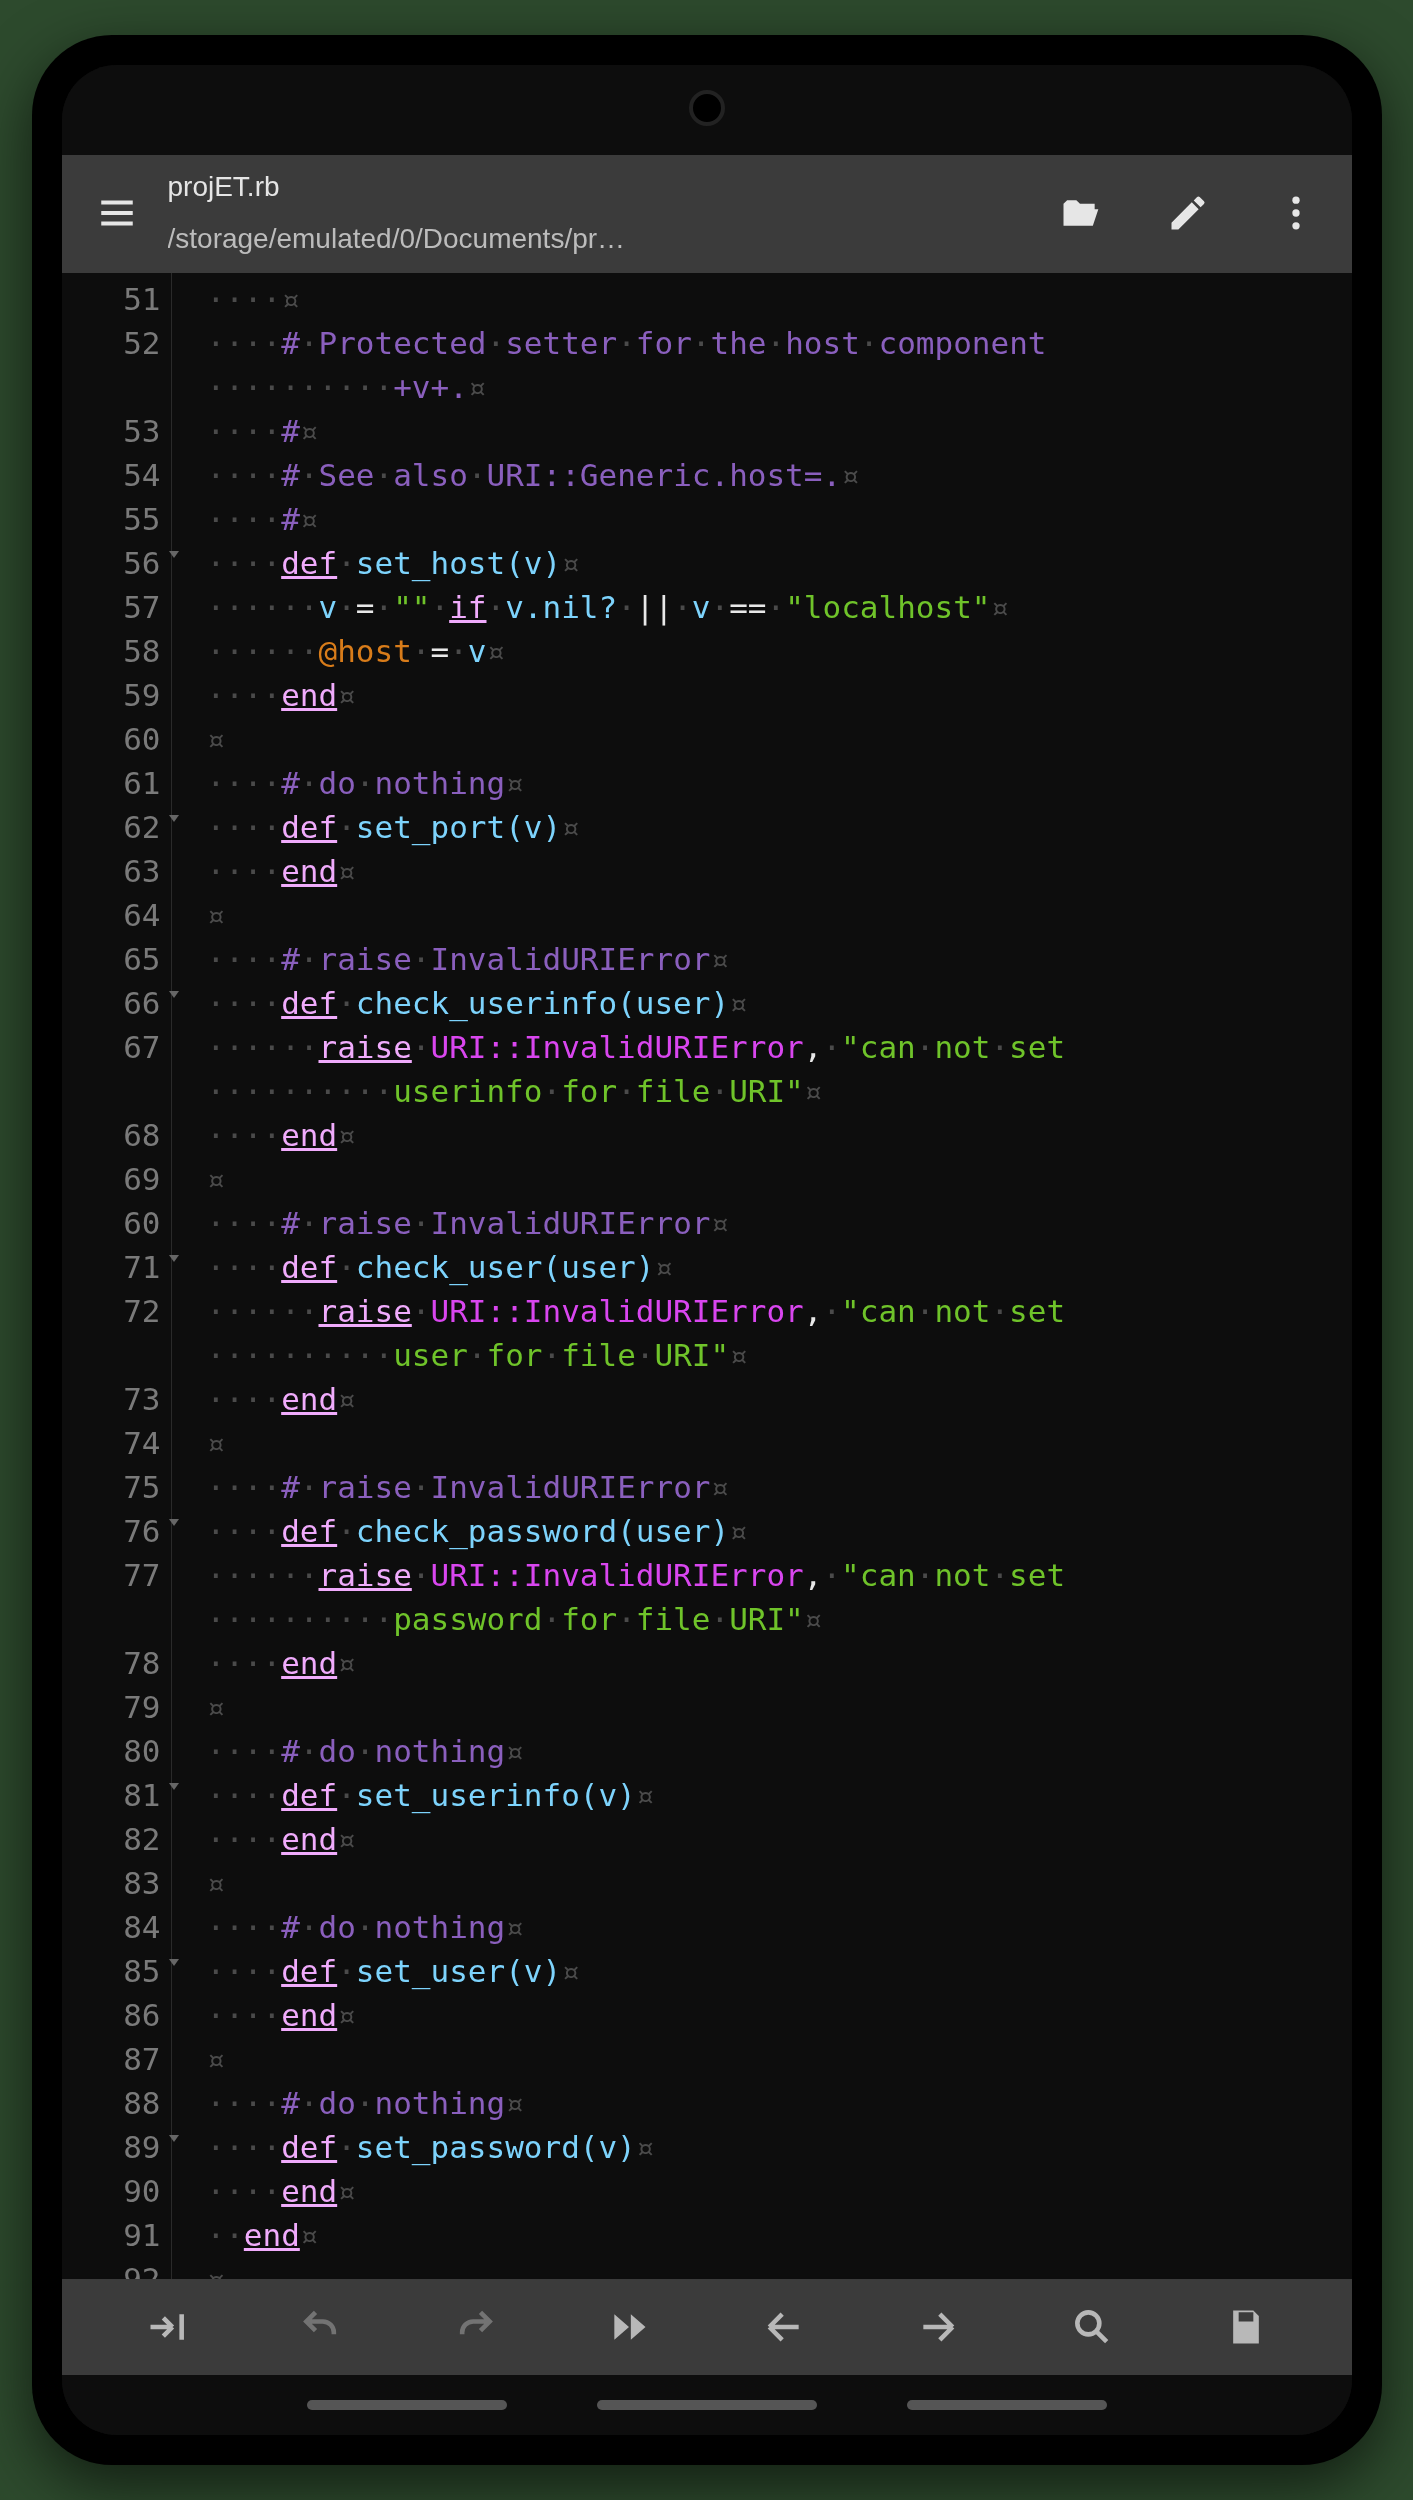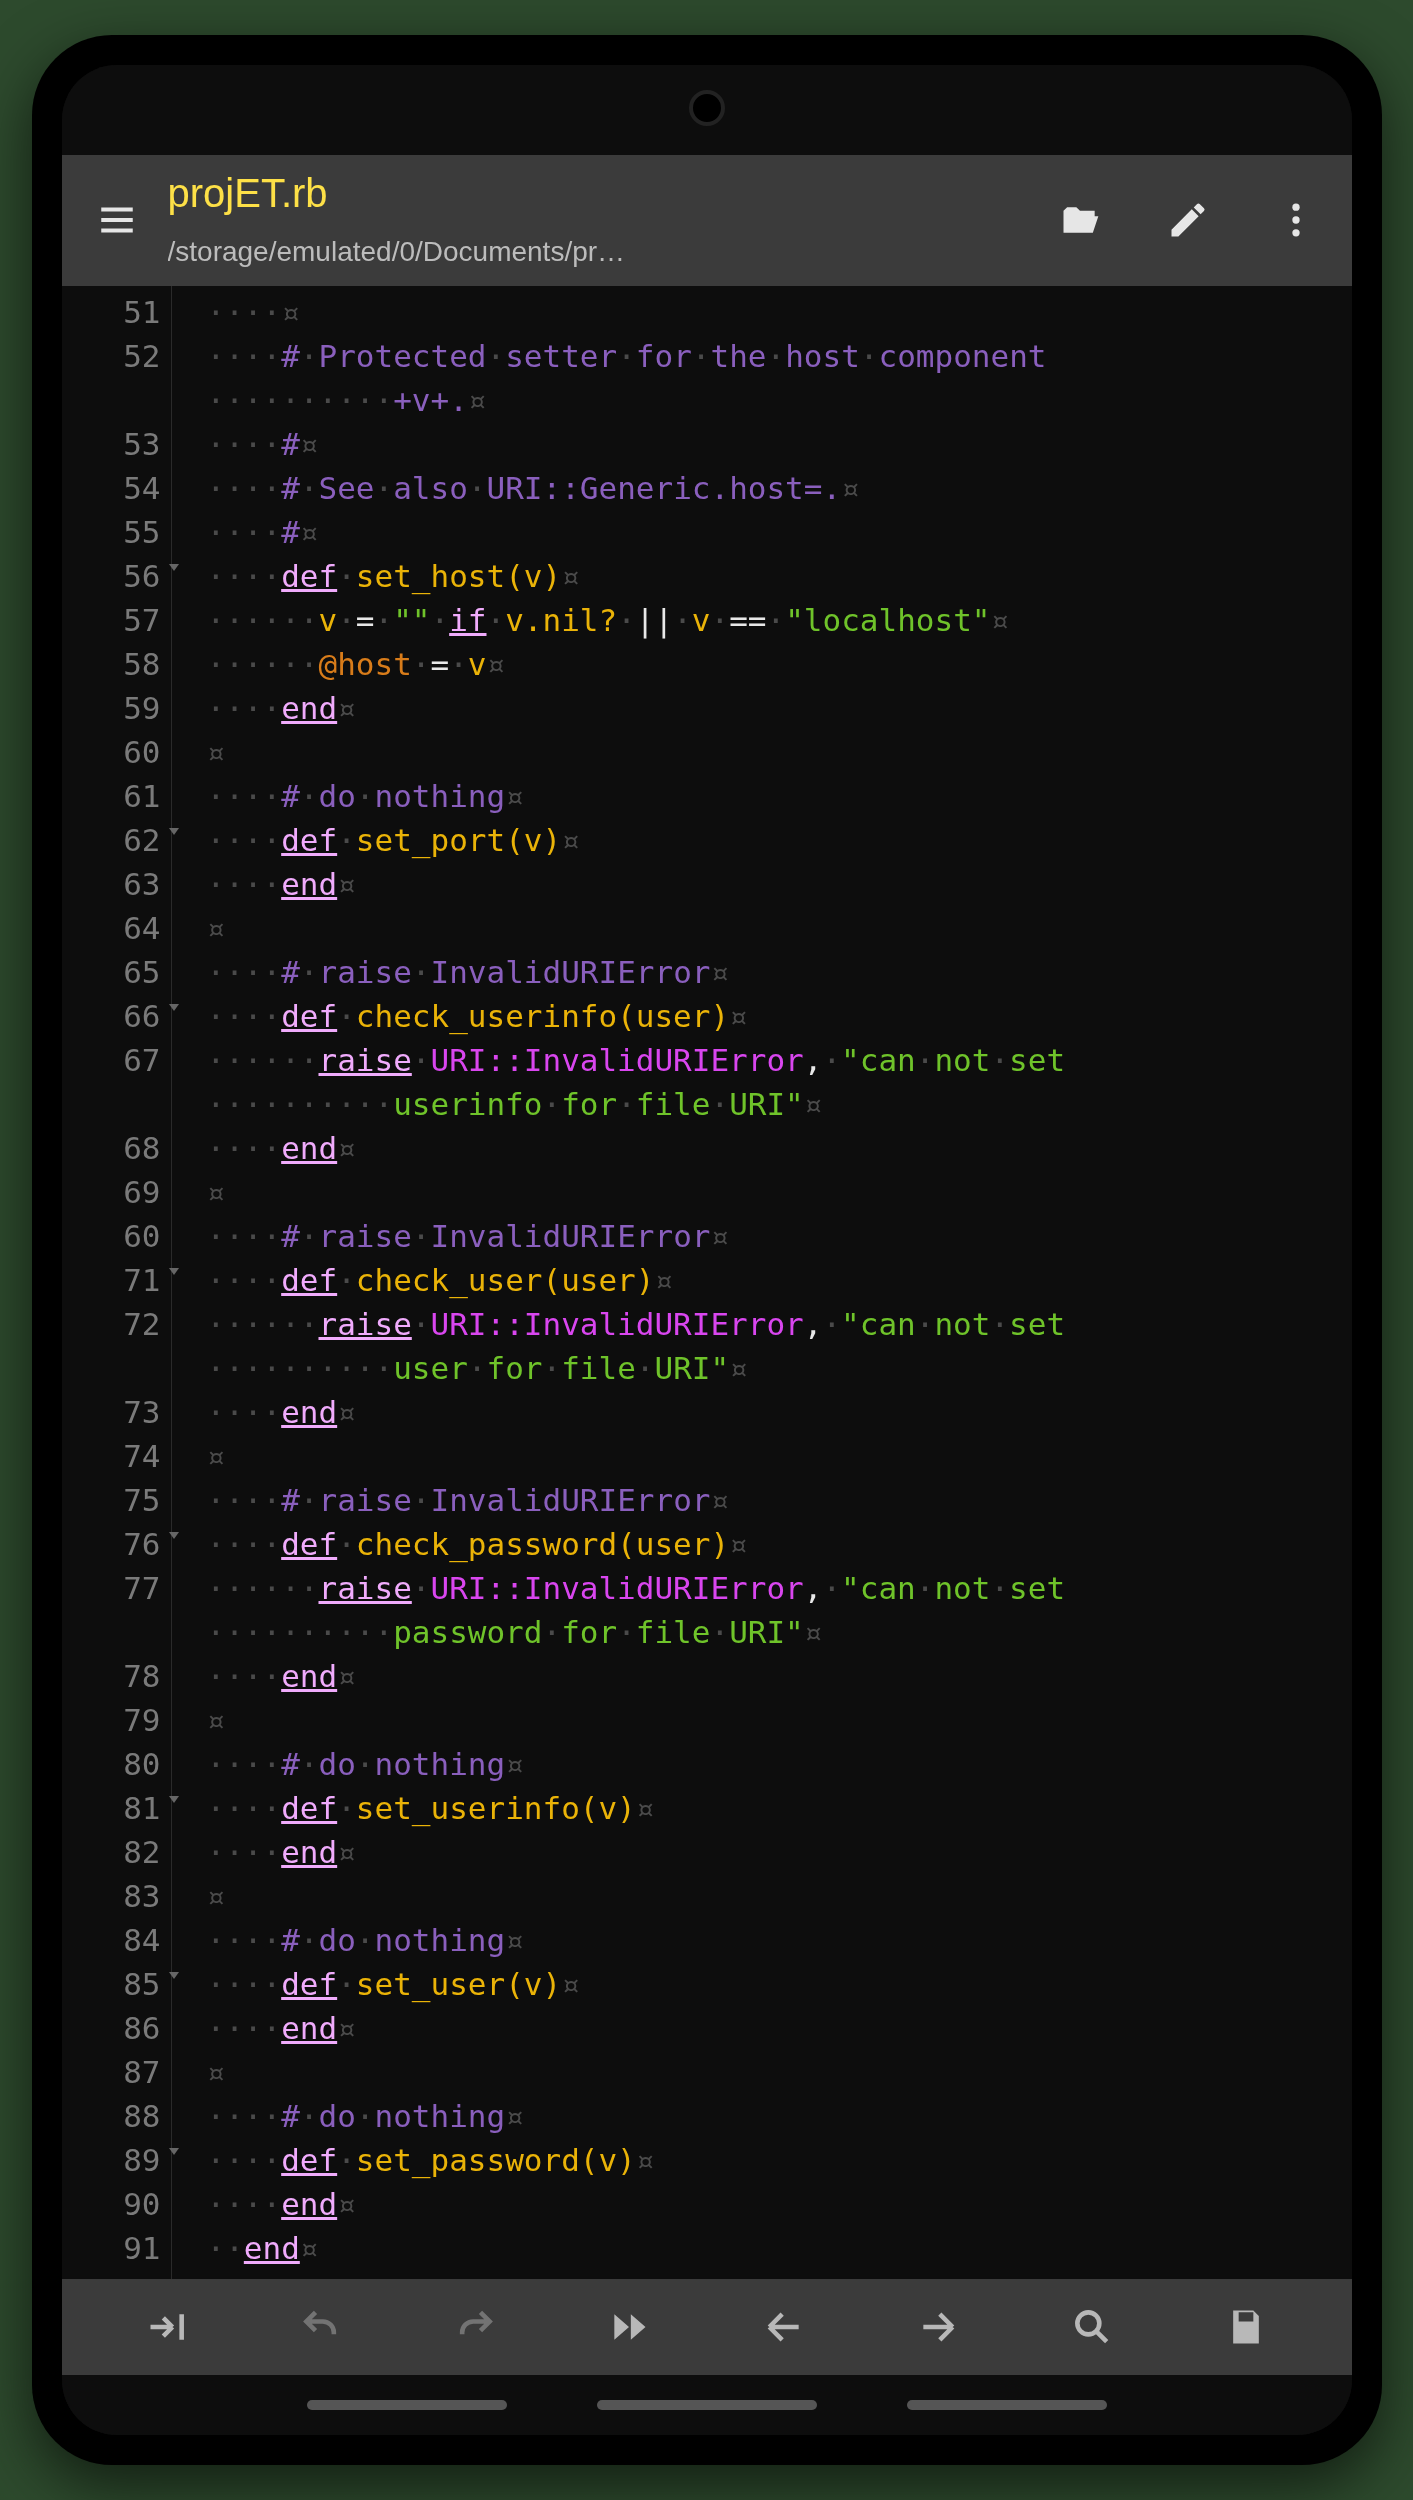--- a/index.html
+++ b/index.html
@@ -42,21 +42,21 @@
   .app-header {
     background: #3b3b3b;
     display: flex;
     align-items: center;
     padding: 16px 28px 18px 28px;
     gap: 24px;
   }
   .hamburger { width: 54px; height: 54px; display:flex; align-items:center; justify-content:center; cursor:pointer; }
   .hamburger svg { width: 42px; height: 42px; }
   .title-block { flex: 1; min-width: 0; }
-  .title-text { color: #fde047; font-size: 40px; font-weight: 500; }
+  .title-text { color: #e5e5e5; font-size: 28px; font-weight: 500; }
   .path-text { color: #bcbcbc; font-size: 28px; white-space: nowrap; overflow: hidden; text-overflow: ellipsis; margin-top: 20px; }
   .header-icon { width: 56px; height: 56px; display:flex; align-items:center; justify-content:center; cursor:pointer; margin-left: 28px; }
   .header-icon svg { width: 44px; height: 44px; fill: #e6e6e6; }
 
   .editor-area {
     flex: 1;
     background: #0d0d0d;
     display: flex;
     overflow: hidden;
     font-family: "DejaVu Sans Mono","Menlo","Consolas",monospace;
@@ -88,21 +88,21 @@
     flex: 1;
     padding-left: 24px;
     padding-top: 4px;
     overflow: hidden;
     white-space: pre;
   }
   .code-line { height: 44px; }
   .ws  { color: #4a4a4a; }
   .cm  { color: #8a5fbd; }   
   .kw  { color: #f0abfc; text-decoration: underline; }   
-  .fn  { color: #eab308; }   
+  .fn  { color: #7dd3fc; }   
   .op  { color: #e8e8e8; }
   .str { color: #6fc32a; }   
   .cls { color: #d946ef; }
   .eol { color: #4a4a4a; }
   .iv  { color: #d87c1a; }   
 
   .bottom-bar {
     background: #3b3b3b;
     height: 96px;
     display: flex;

